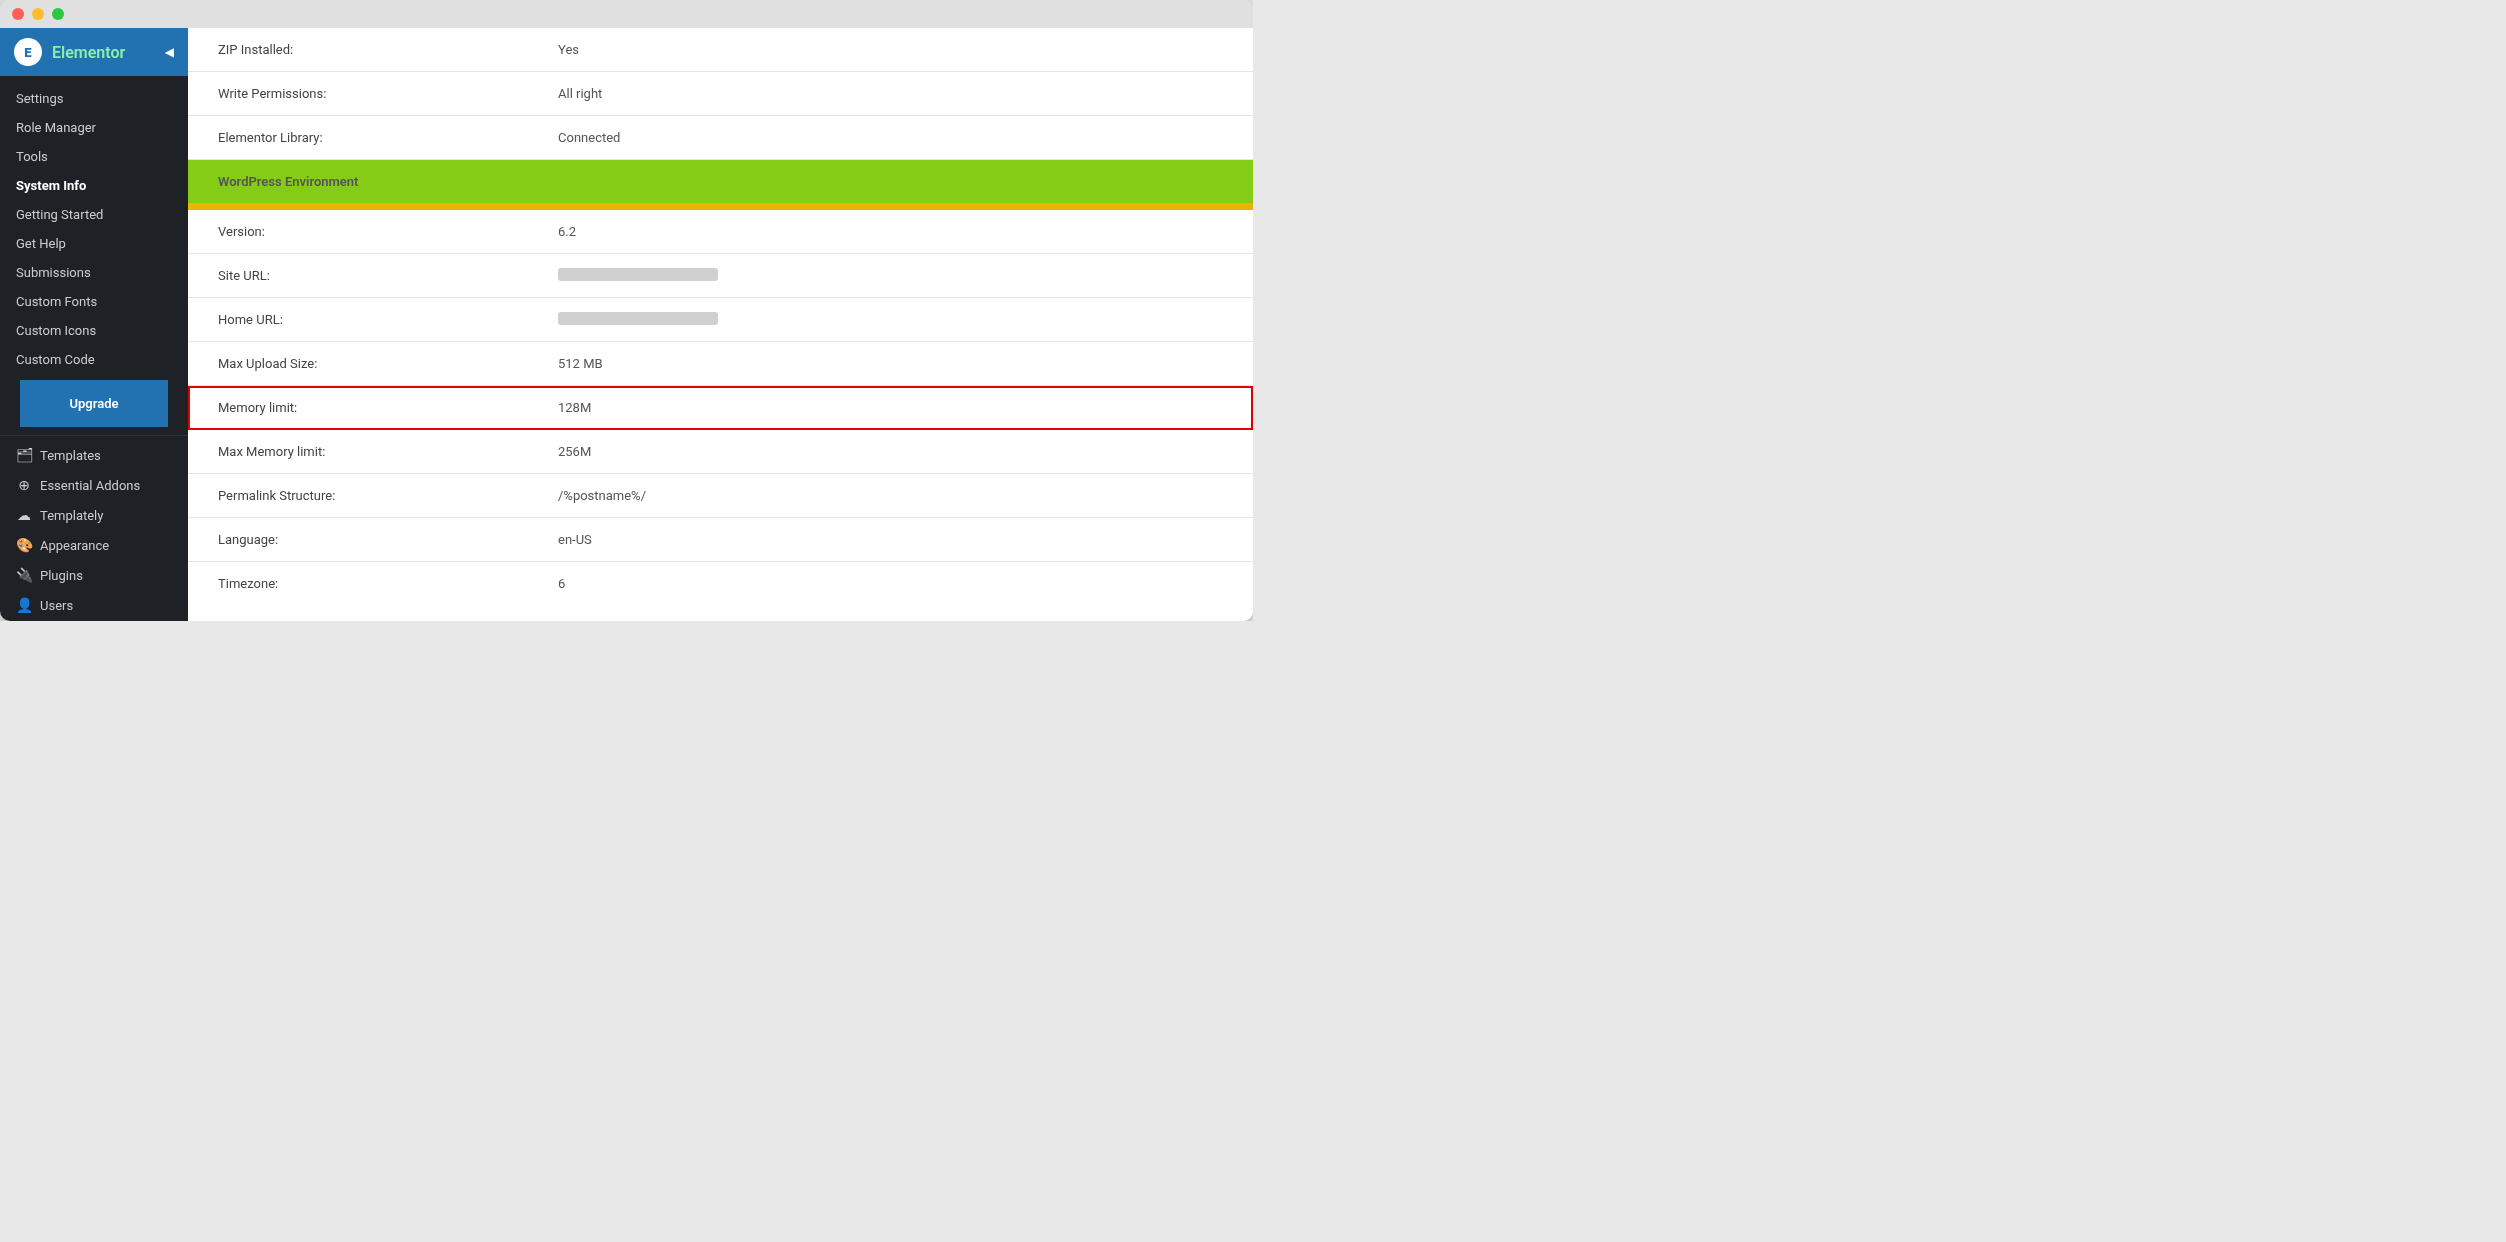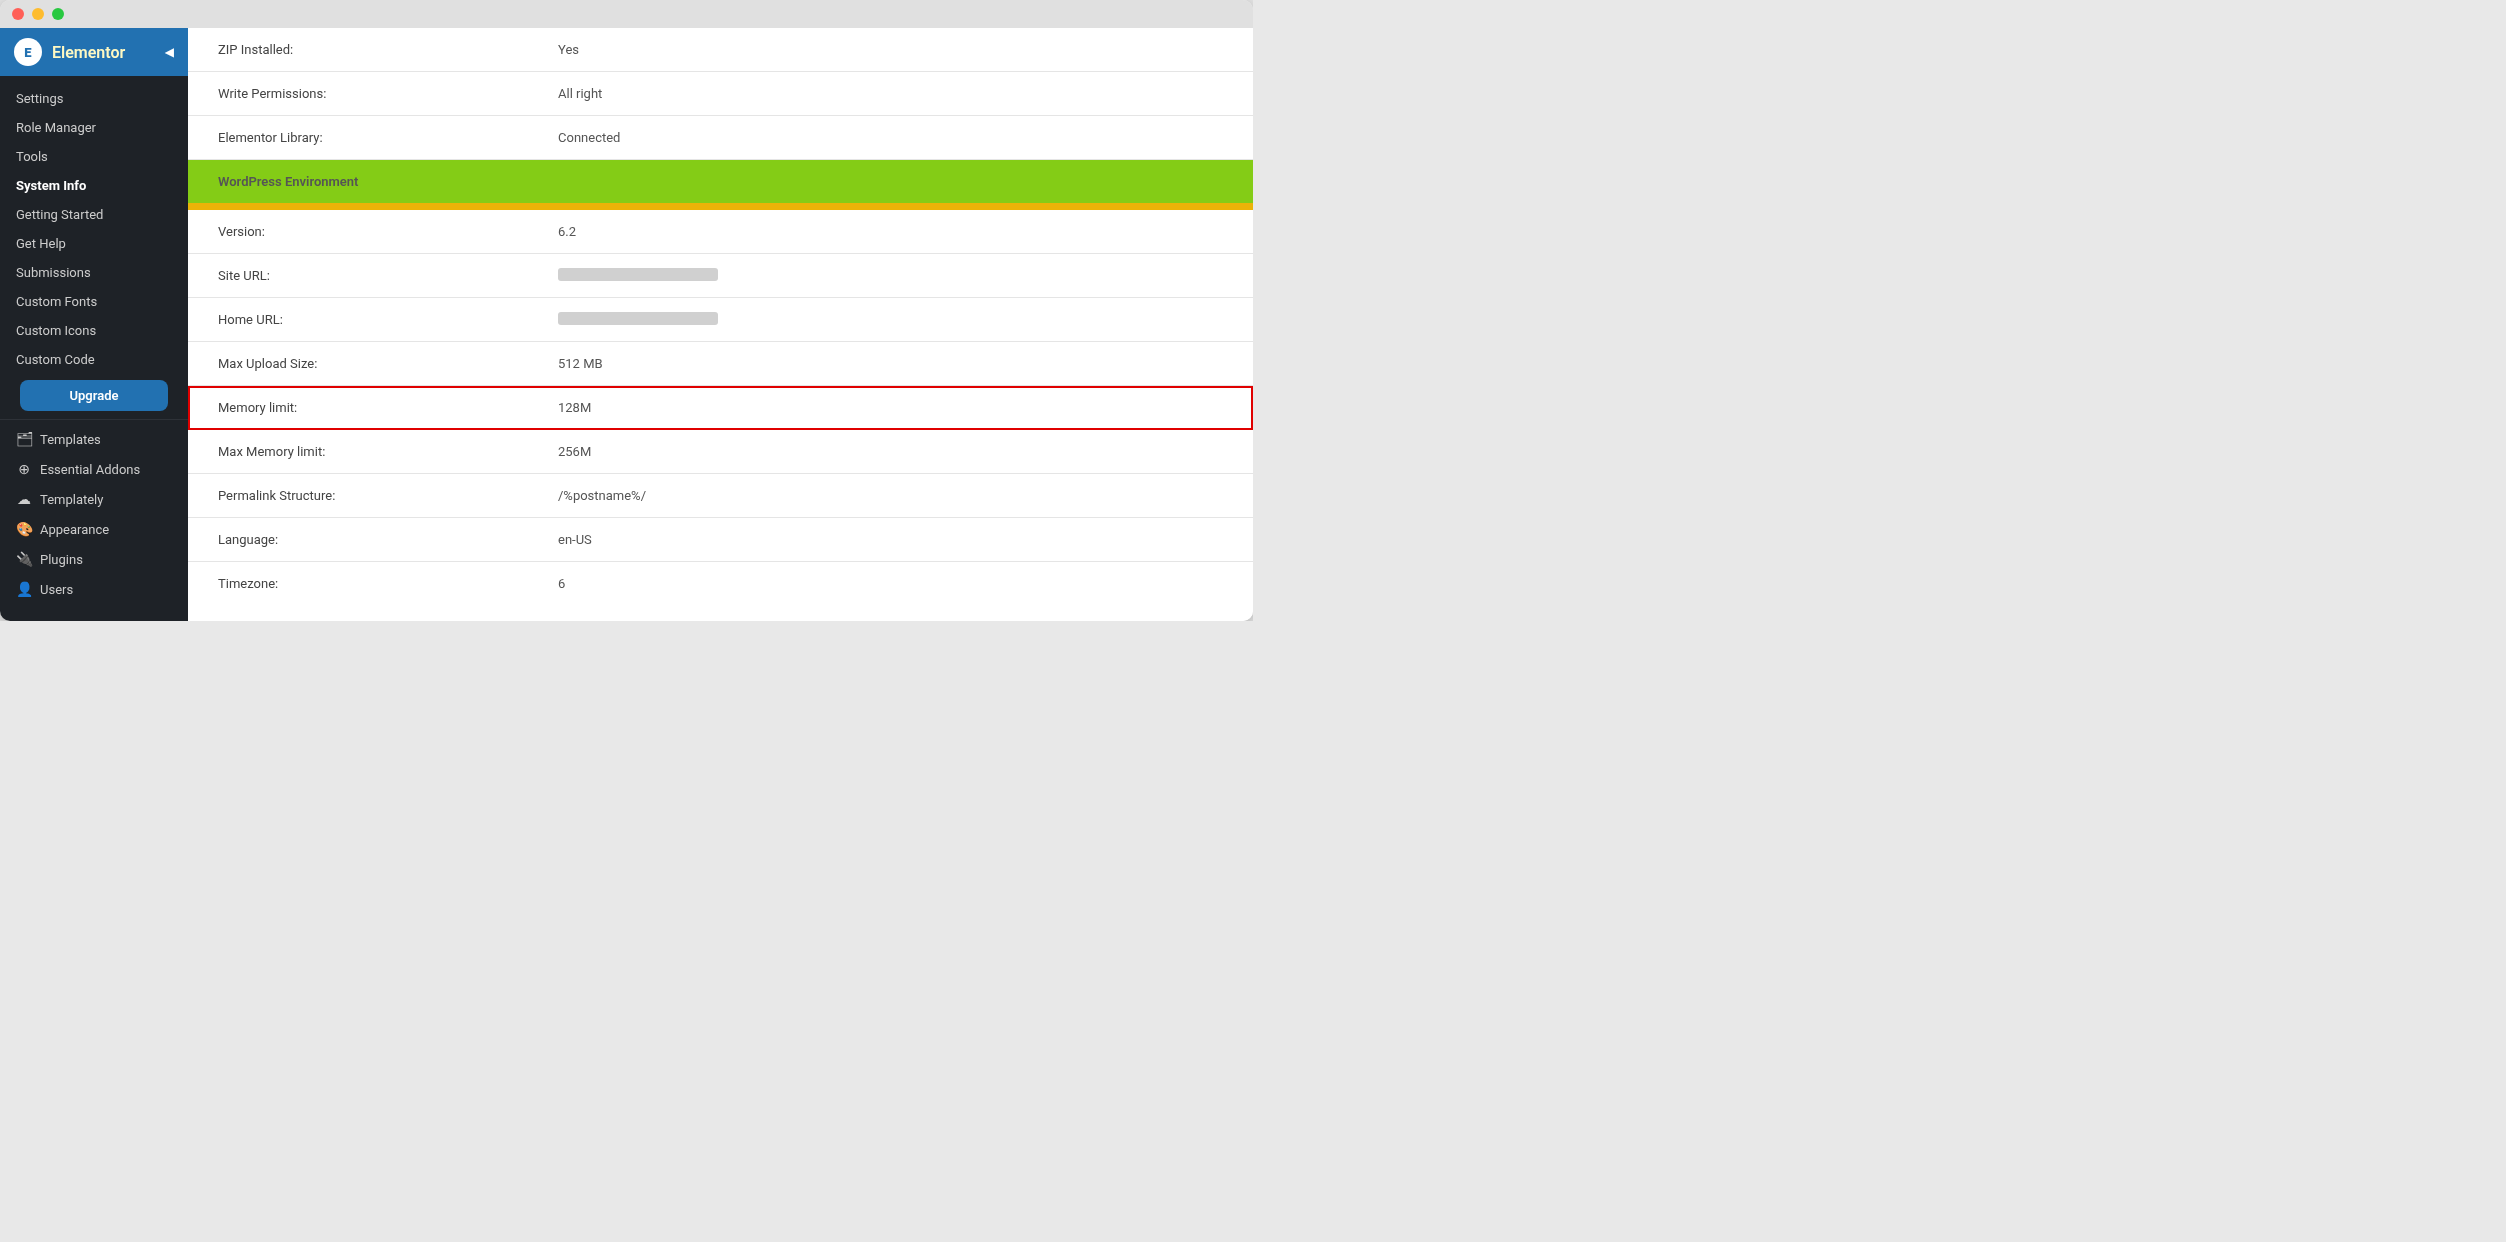--- a/index.html
+++ b/index.html
@@ -77,21 +77,21 @@
       display: flex;
       align-items: center;
       justify-content: center;
       font-weight: 900;
       font-size: 13px;
       color: #2271b1;
       flex-shrink: 0;
     }
 
     .sidebar-header-title {
-      color: #fef9c3;
+      color: #86efac;
       font-size: 16px;
       font-weight: 600;
     }
 
     .sidebar-arrow {
       margin-left: auto;
       color: #fff;
       font-size: 12px;
     }
 
@@ -110,24 +110,24 @@
       gap: 8px;
     }
 
     .sidebar-item.active {
       color: #fff;
       font-weight: 700;
     }
 
     .sidebar-item.upgrade-btn {
       margin: 6px 10px;
-      padding: 8px 0;
+      padding: 16px 0;
       background: #2271b1;
       color: #fff;
-      border-radius: 8px;
+      border-radius: 0;
       justify-content: center;
       font-weight: 600;
       font-size: 13px;
     }
 
     .sidebar-section {
       border-top: 1px solid #2e3238;
       margin-top: 4px;
       padding-top: 4px;
     }

